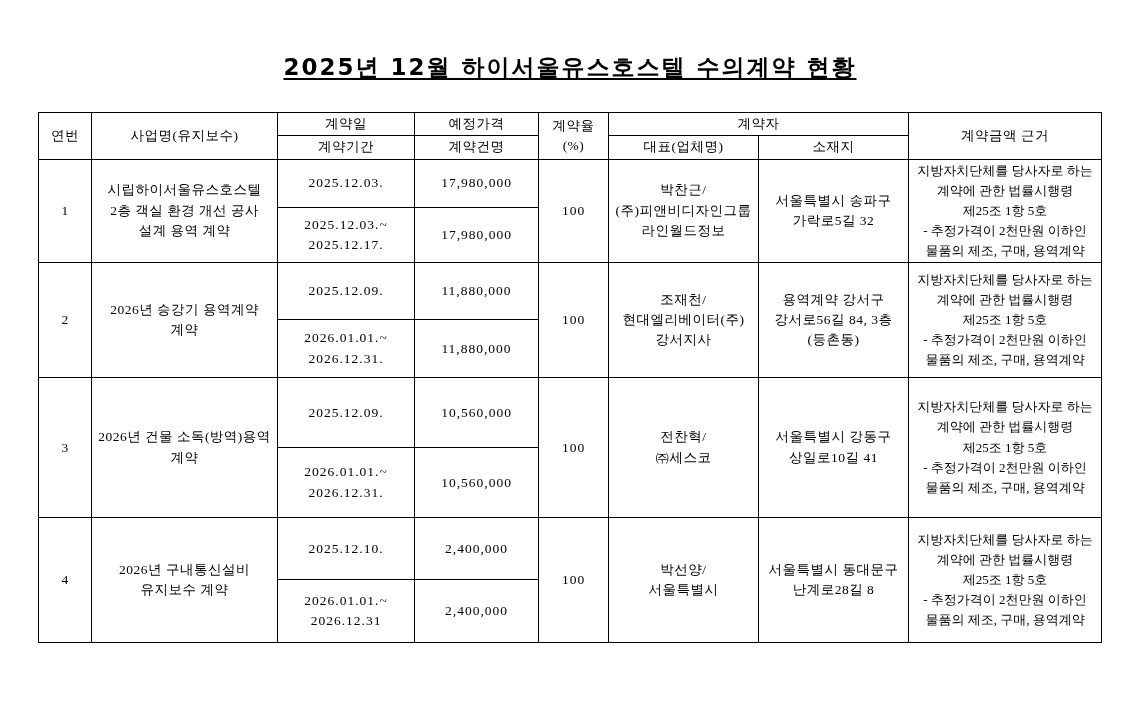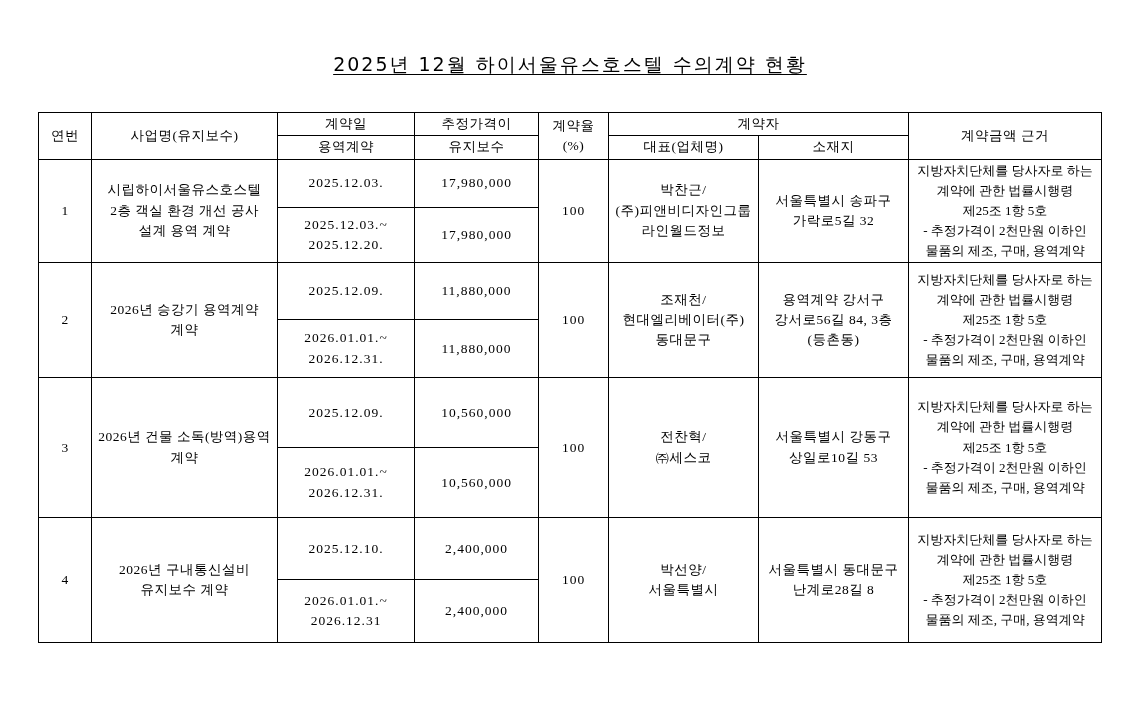--- a/index.html
+++ b/index.html
@@ -12,22 +12,22 @@
     font-family: "Liberation Serif", "DejaVu Serif", serif;
     overflow: hidden;
   }
   .doc-title {
     position: absolute;
     top: 52px;
     left: 0;
     width: 100%;
     text-align: center;
     font-family: "DejaVu Sans", "Liberation Sans", sans-serif;
-    font-size: 19px;
-    font-weight: normal;
+    font-size: 23px;
+    font-weight: bold;
     letter-spacing: 2px;
     text-decoration: underline;
     text-underline-offset: 3px;
   }
   table.contract-table {
     position: absolute;
     left: 38px;
     top: 112px;
     width: 1063px;
     border-collapse: collapse;
@@ -69,29 +69,29 @@
         <col style="width:150px">
         <col style="width:150px">
         <col style="width:193px">
     </colgroup>
     <tbody>
 
       <tr class="hrow">
         <th rowspan="2">연번</th>
         <th rowspan="2">사업명(유지보수)</th>
         <th>계약일</th>
-        <th>추정가격이</th>
+        <th>예정가격</th>
         <th rowspan="2">계약율
 (%)</th>
         <th colspan="2">계약자</th>
         <th rowspan="2">계약금액 근거</th>
       </tr>
       <tr class="hrow">
-        <th>용역계약</th>
-        <th>유지보수</th>
+        <th>계약기간</th>
+        <th>계약건명</th>
         <th>대표(업체명)</th>
         <th>소재지</th>
       </tr>
 
       <tr class="r1a">
         <td rowspan="2">1</td>
         <td rowspan="2">시립하이서울유스호스텔
 2층 객실 환경 개선 공사
 설계 용역 계약</td>
         <td class="num-cell">2025.12.03.</td>
@@ -103,34 +103,34 @@
         <td rowspan="2">서울특별시 송파구
 가락로5길 32</td>
         <td rowspan="2" class="basis-cell">지방자치단체를 당사자로 하는
 계약에 관한 법률시행령
 제25조 1항 5호
 - 추정가격이 2천만원 이하인
 물품의 제조, 구매, 용역계약</td>
       </tr>
       <tr class="r1b">
         <td class="num-cell">2025.12.03.~
-2025.12.20.</td>
+2025.12.17.</td>
         <td class="num-cell">17,980,000</td>
       </tr>
 
       <tr class="r2a">
         <td rowspan="2">2</td>
         <td rowspan="2">2026년 승강기 용역계약
 계약</td>
         <td class="num-cell">2025.12.09.</td>
         <td class="num-cell">11,880,000</td>
         <td rowspan="2" class="num-cell">100</td>
         <td rowspan="2">조재천/
 현대엘리베이터(주)
-동대문구</td>
+강서지사</td>
         <td rowspan="2">용역계약 강서구
 강서로56길 84, 3층
 (등촌동)</td>
         <td rowspan="2" class="basis-cell">지방자치단체를 당사자로 하는
 계약에 관한 법률시행령
 제25조 1항 5호
 - 추정가격이 2천만원 이하인
 물품의 제조, 구매, 용역계약</td>
       </tr>
       <tr class="r2b">
@@ -142,21 +142,21 @@
       <tr class="r3a">
         <td rowspan="2">3</td>
         <td rowspan="2">2026년 건물 소독(방역)용역
 계약</td>
         <td class="num-cell">2025.12.09.</td>
         <td class="num-cell">10,560,000</td>
         <td rowspan="2" class="num-cell">100</td>
         <td rowspan="2">전찬혁/
 ㈜세스코</td>
         <td rowspan="2">서울특별시 강동구
-상일로10길 53</td>
+상일로10길 41</td>
         <td rowspan="2" class="basis-cell">지방자치단체를 당사자로 하는
 계약에 관한 법률시행령
 제25조 1항 5호
 - 추정가격이 2천만원 이하인
 물품의 제조, 구매, 용역계약</td>
       </tr>
       <tr class="r3b">
         <td class="num-cell">2026.01.01.~
 2026.12.31.</td>
         <td class="num-cell">10,560,000</td>

